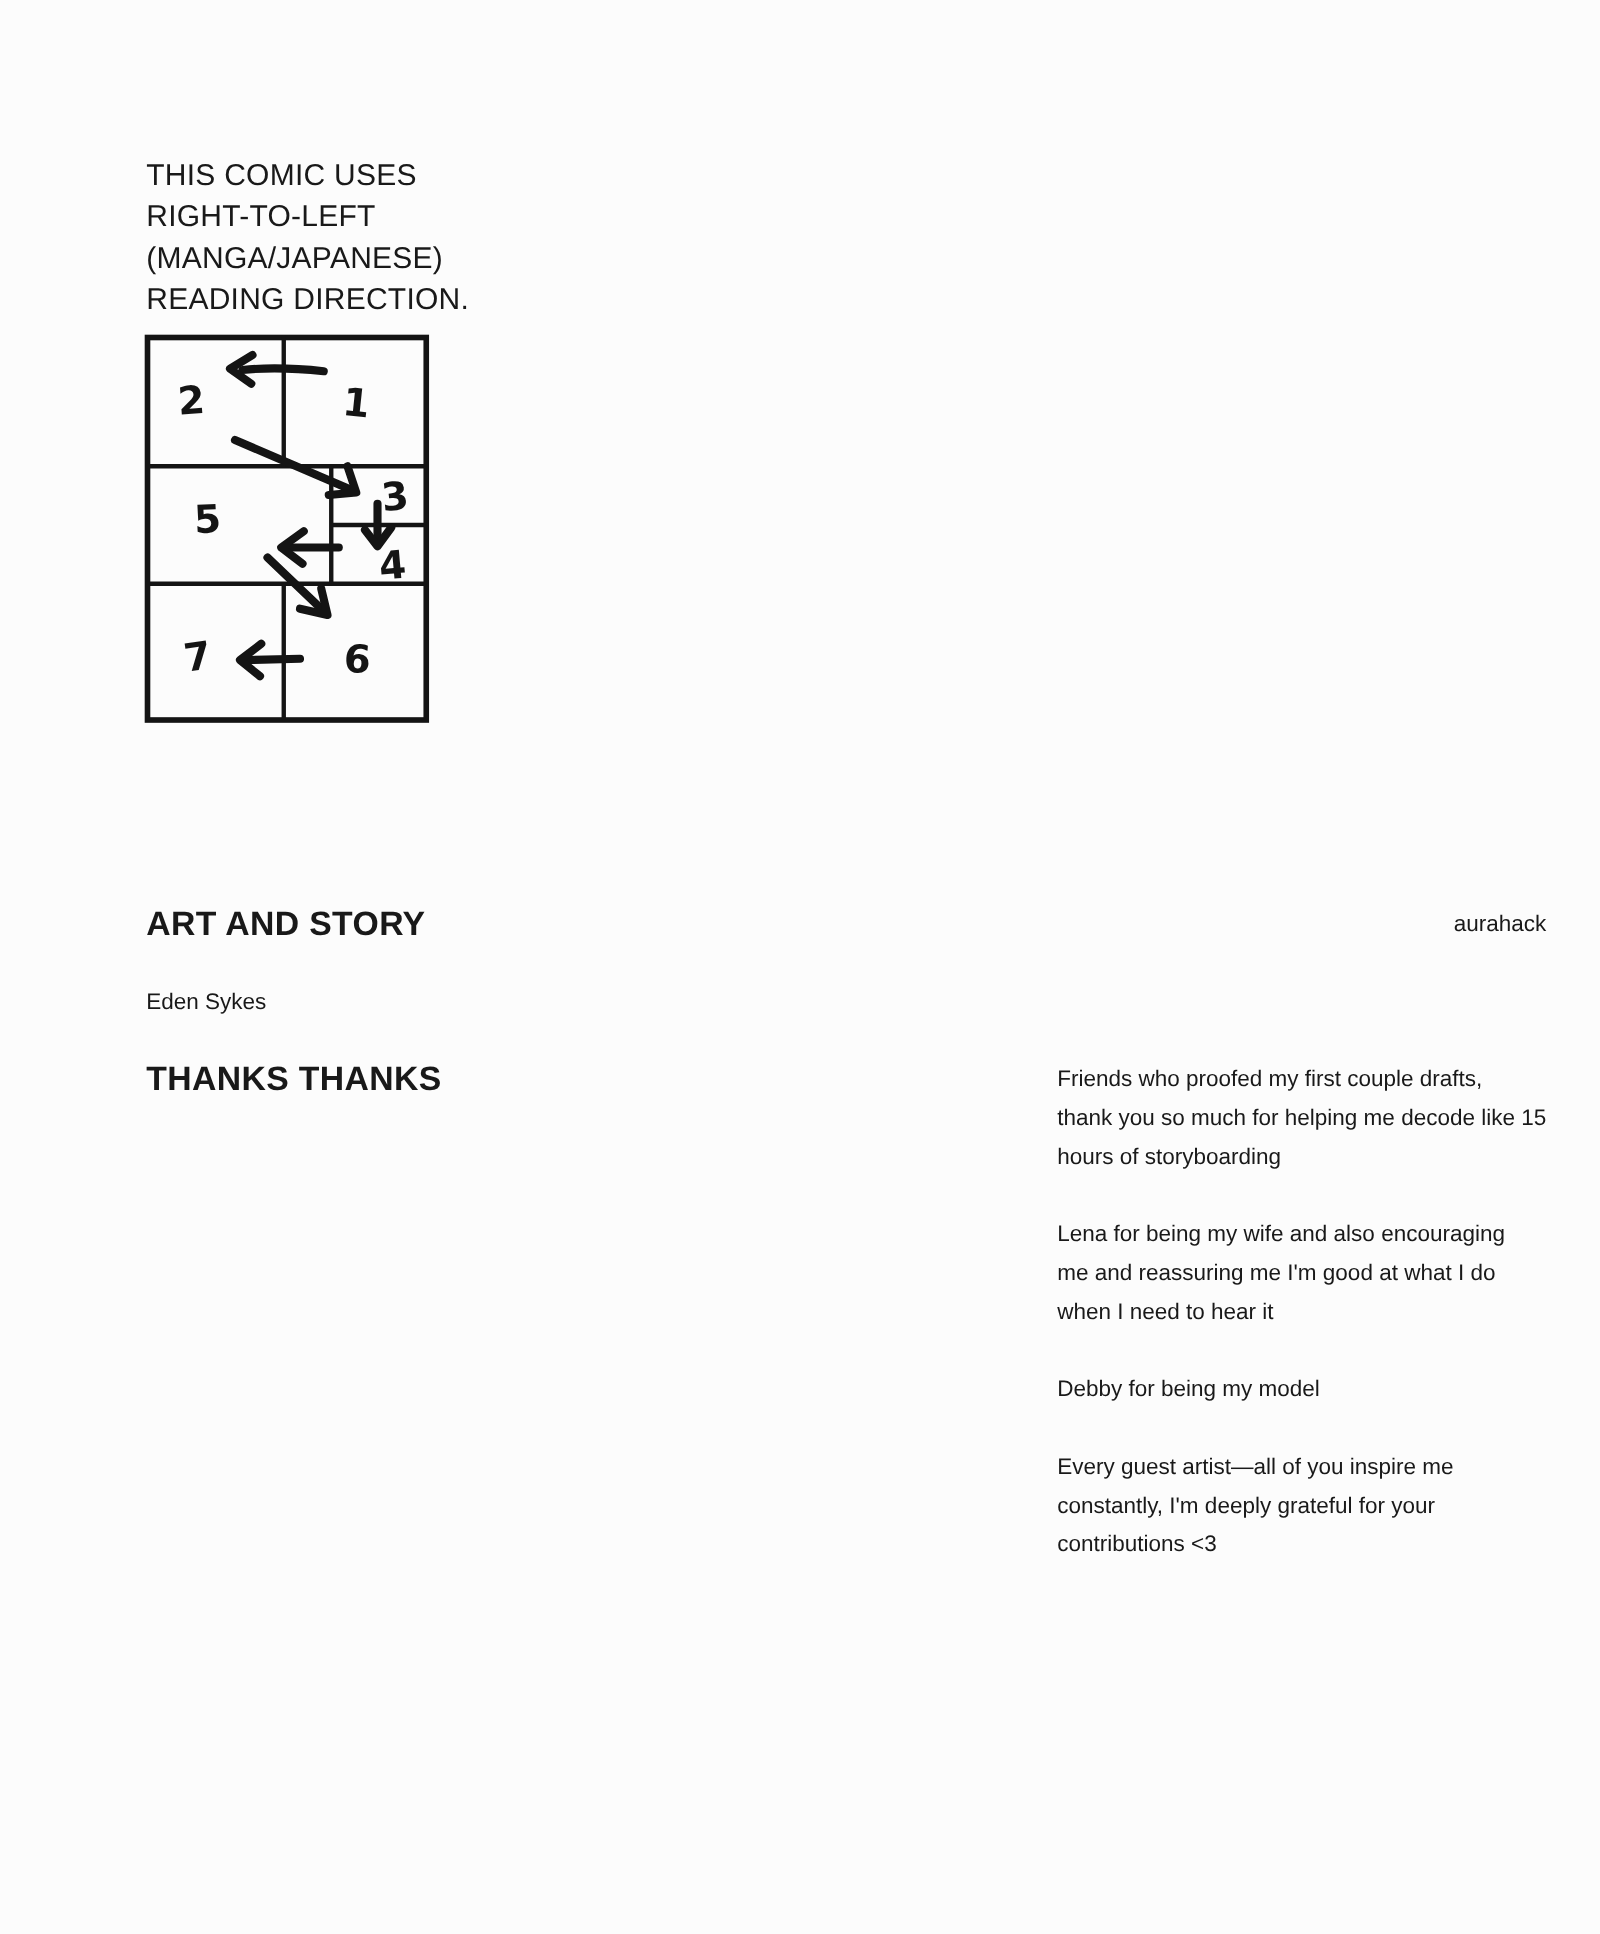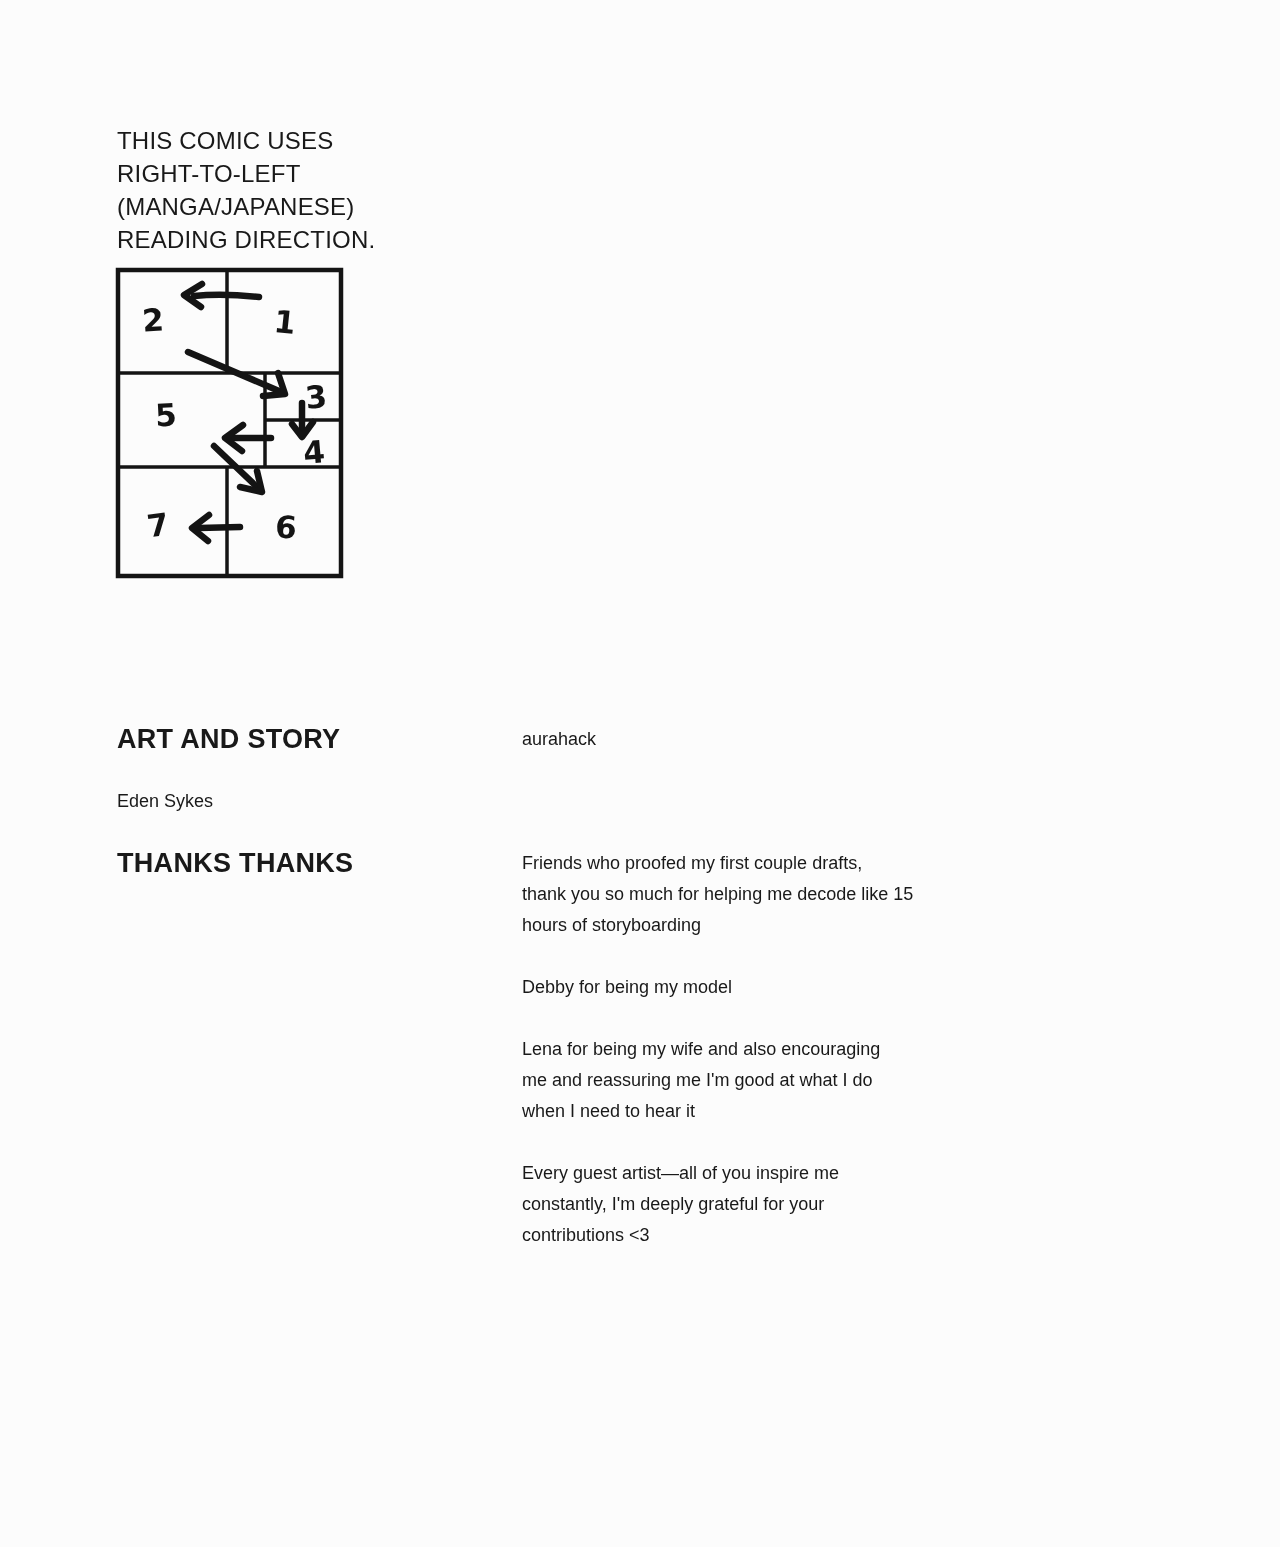--- a/index.html
+++ b/index.html
@@ -31,20 +31,21 @@
     position: absolute;
     left: 104px;
     top: 256px;
   }
 
   .credit-row {
     position: absolute;
     left: 117px;
     display: flex;
     width: 1120px;
+    justify-content: space-between;
   }
   .credit-row.row-1 { top: 724px; }
   .credit-row.row-2 { top: 786px; }
   .credit-row.row-3 { top: 848px; }
 
   .credit-label {
     flex: none;
     width: 405px;
     font-size: 27px;
     line-height: 31px;
@@ -137,23 +138,23 @@
   <div class="credit-row row-2">
     <div class="credit-value">Eden Sykes</div>
   </div>
 
   <div class="credit-row row-3">
     <div class="credit-label">THANKS THANKS</div>
     <div class="credit-value">
       <p>Friends who proofed my first couple drafts,
 thank you so much for helping me decode like 15
 hours of storyboarding</p>
-      <p>Debby for being my model</p>
       <p>Lena for being my wife and also encouraging
 me and reassuring me I'm good at what I do
 when I need to hear it</p>
+      <p>Debby for being my model</p>
       <p>Every guest artist—all of you inspire me
 constantly, I'm deeply grateful for your
 contributions &lt;3</p>
     </div>
   </div>
 
 </div>
 
 </body></html>

